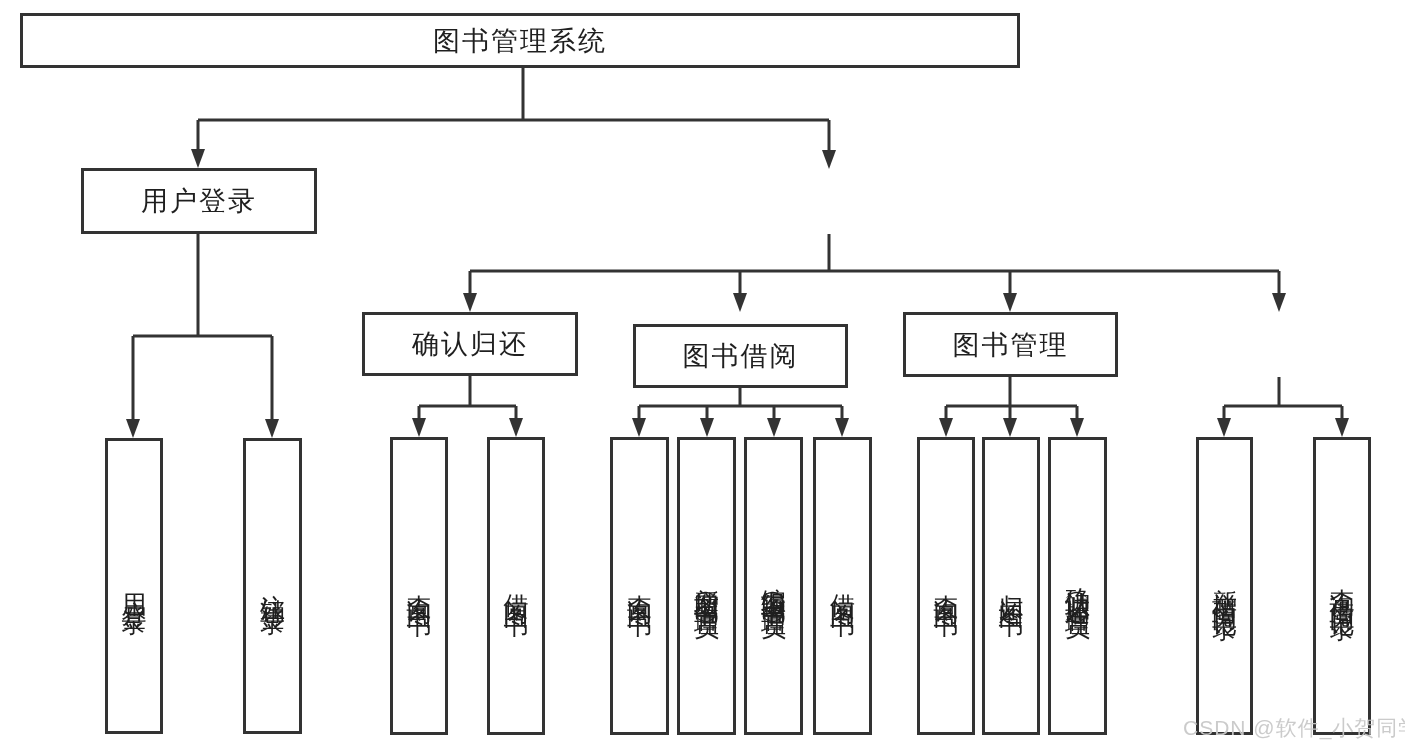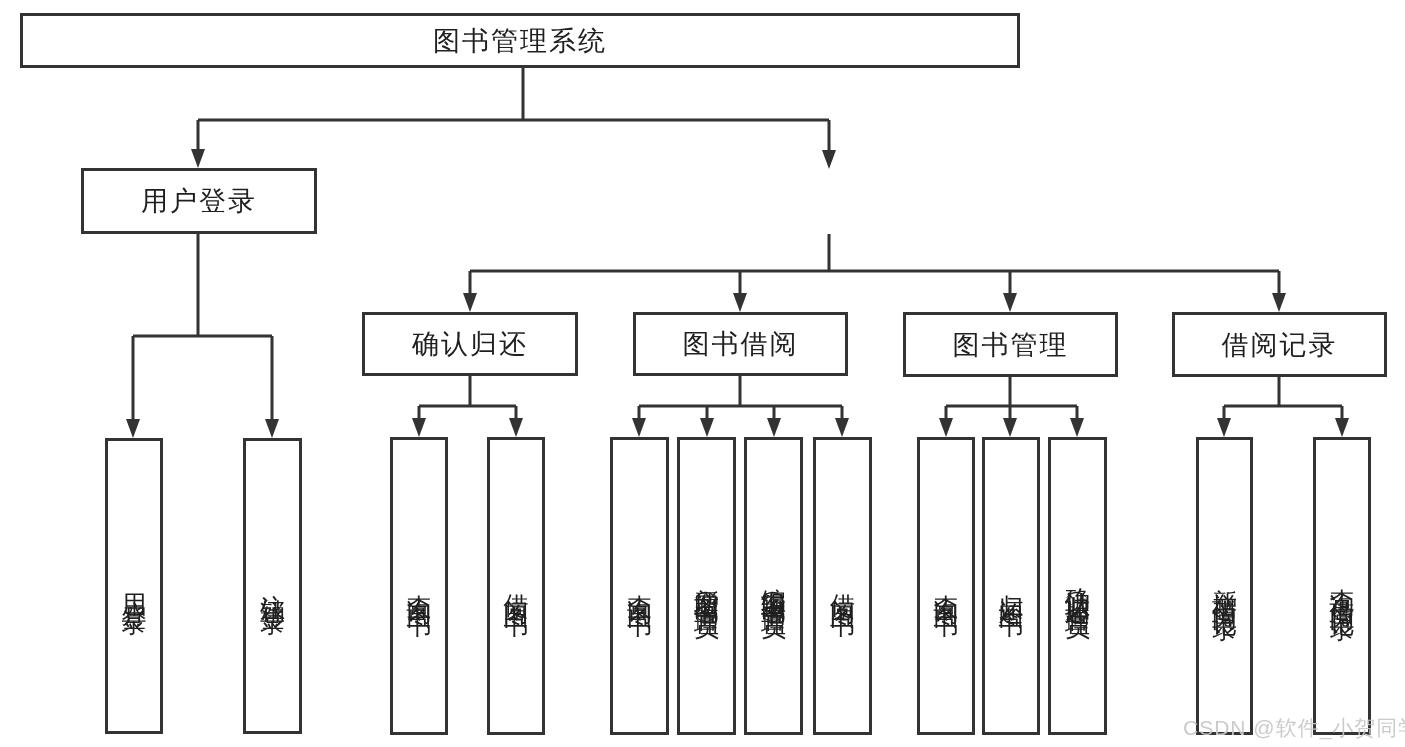--- a/index.html
+++ b/index.html
@@ -107,28 +107,25 @@
     <span>图书管理系统</span>
   </div>
 
   <div class="box h" style="left:81px; top:168px; width:236px; height:66px">
     <span>用户登录</span>
   </div>
 
   <div class="box h" style="left:362px; top:312px; width:216px; height:64px">
     <span>确认归还</span>
   </div>
-  <div class="box h" style="left:633px; top:312px; width:215px; height:64px">
+  <div class="box h" style="left:633px; top:324px; width:215px; height:64px">
     <span>图书借阅</span>
   </div>
   <div class="box h" style="left:903px; top:312px; width:215px; height:65px">
     <span>图书管理</span>
-  </div>
-  <div class="box h" style="left:1172px; top:312px; width:215px; height:65px">
-    <span>借阅记录</span>
   </div>
 
   <div class="box v" style="left:105px; top:438px; width:58px; height:296px">
     <span>用户登录</span>
   </div>
   <div class="box v" style="left:243px; top:438px; width:59px; height:296px">
     <span>注销登录</span>
   </div>
 
   <div class="box v" style="left:390px; top:437px; width:58px; height:298px">

